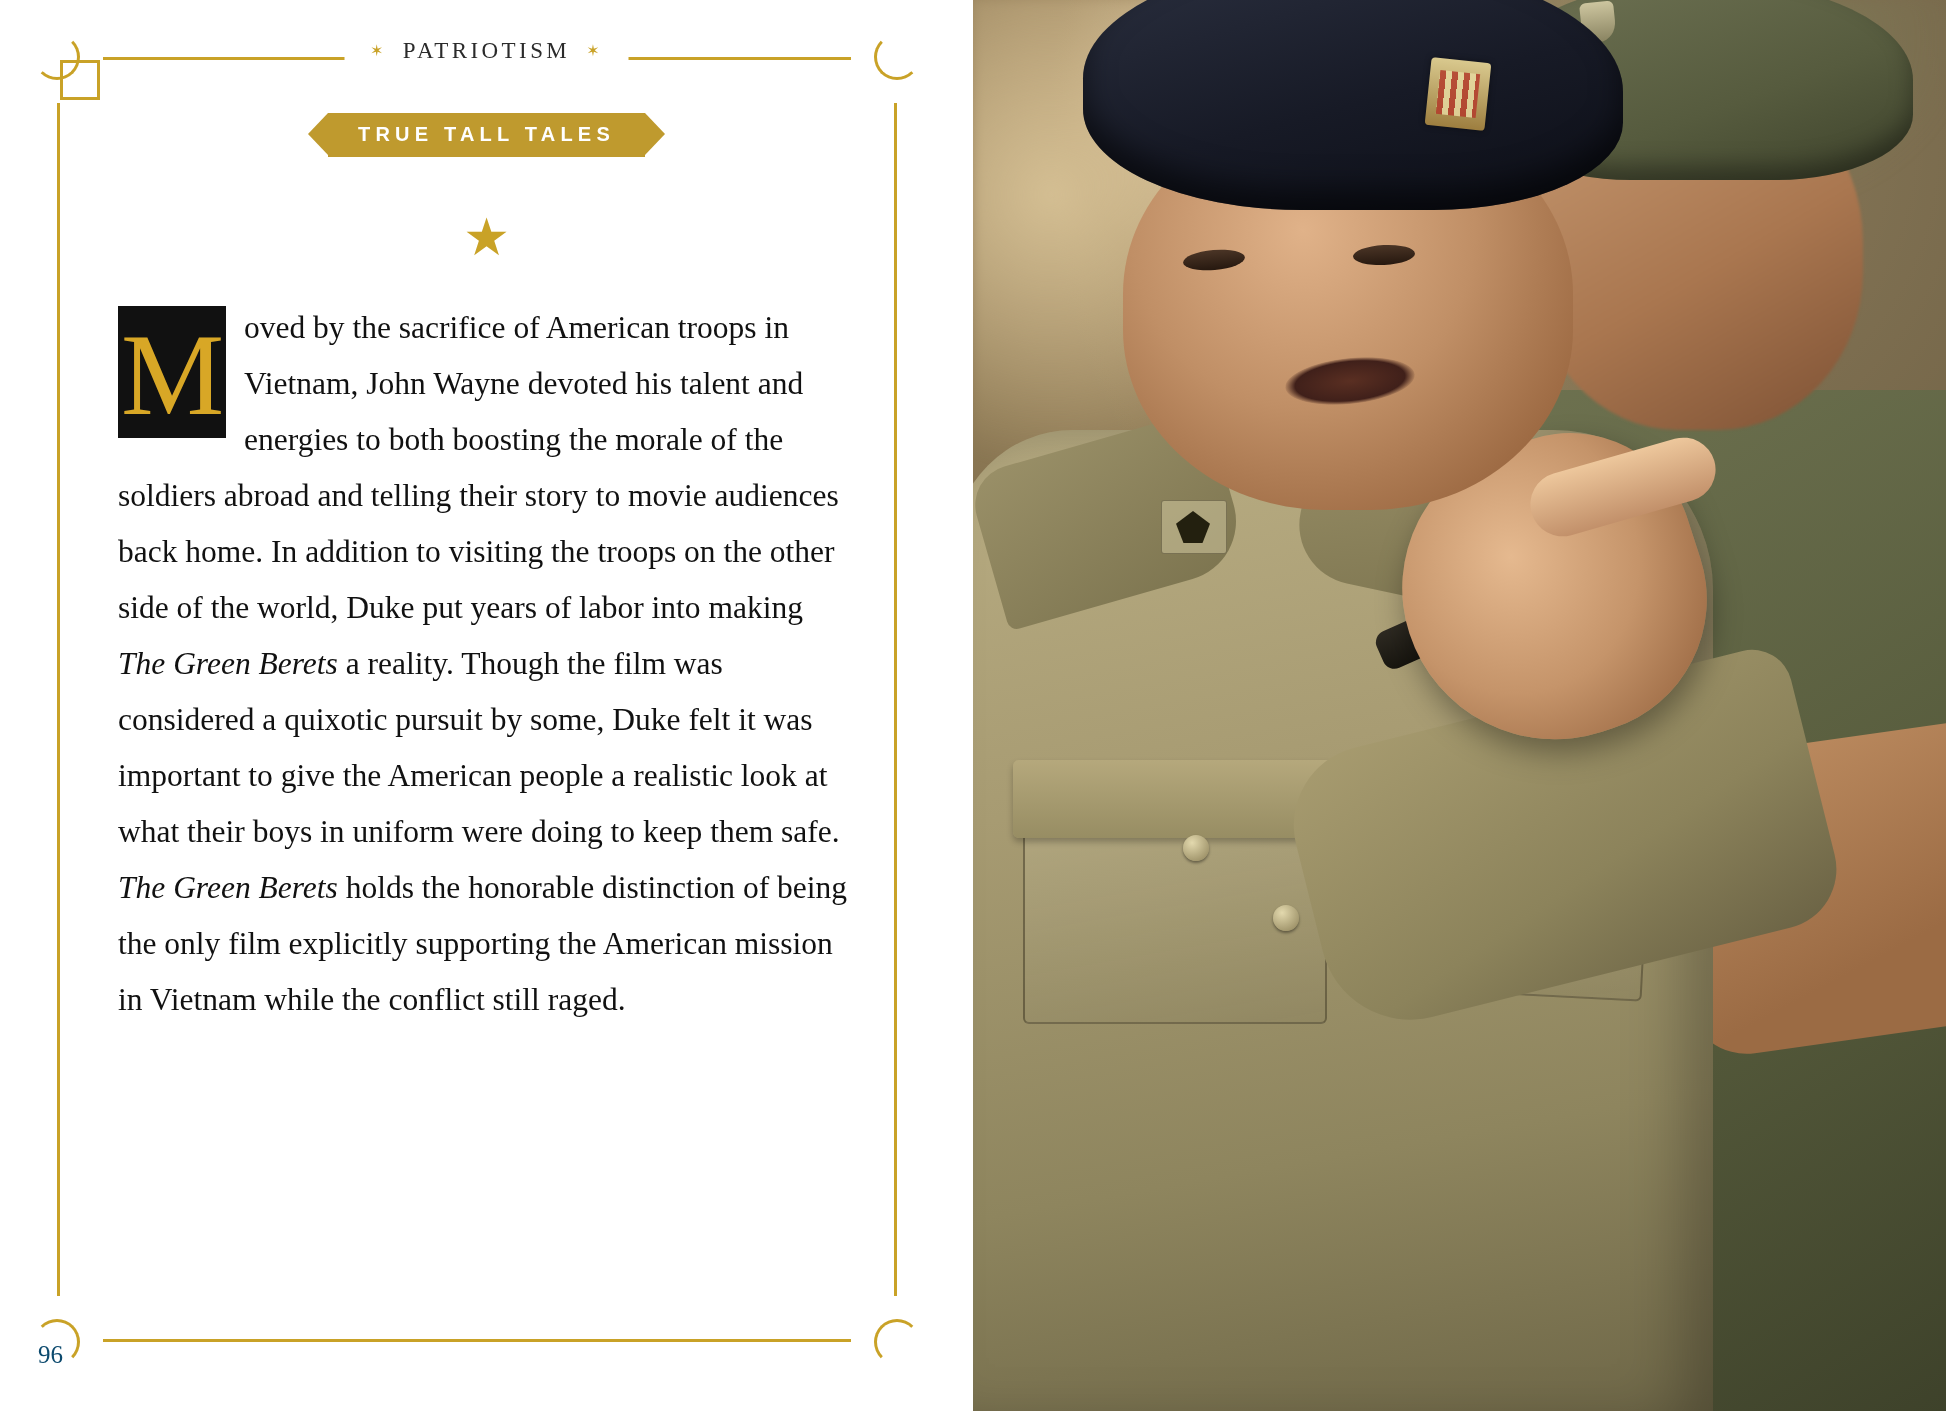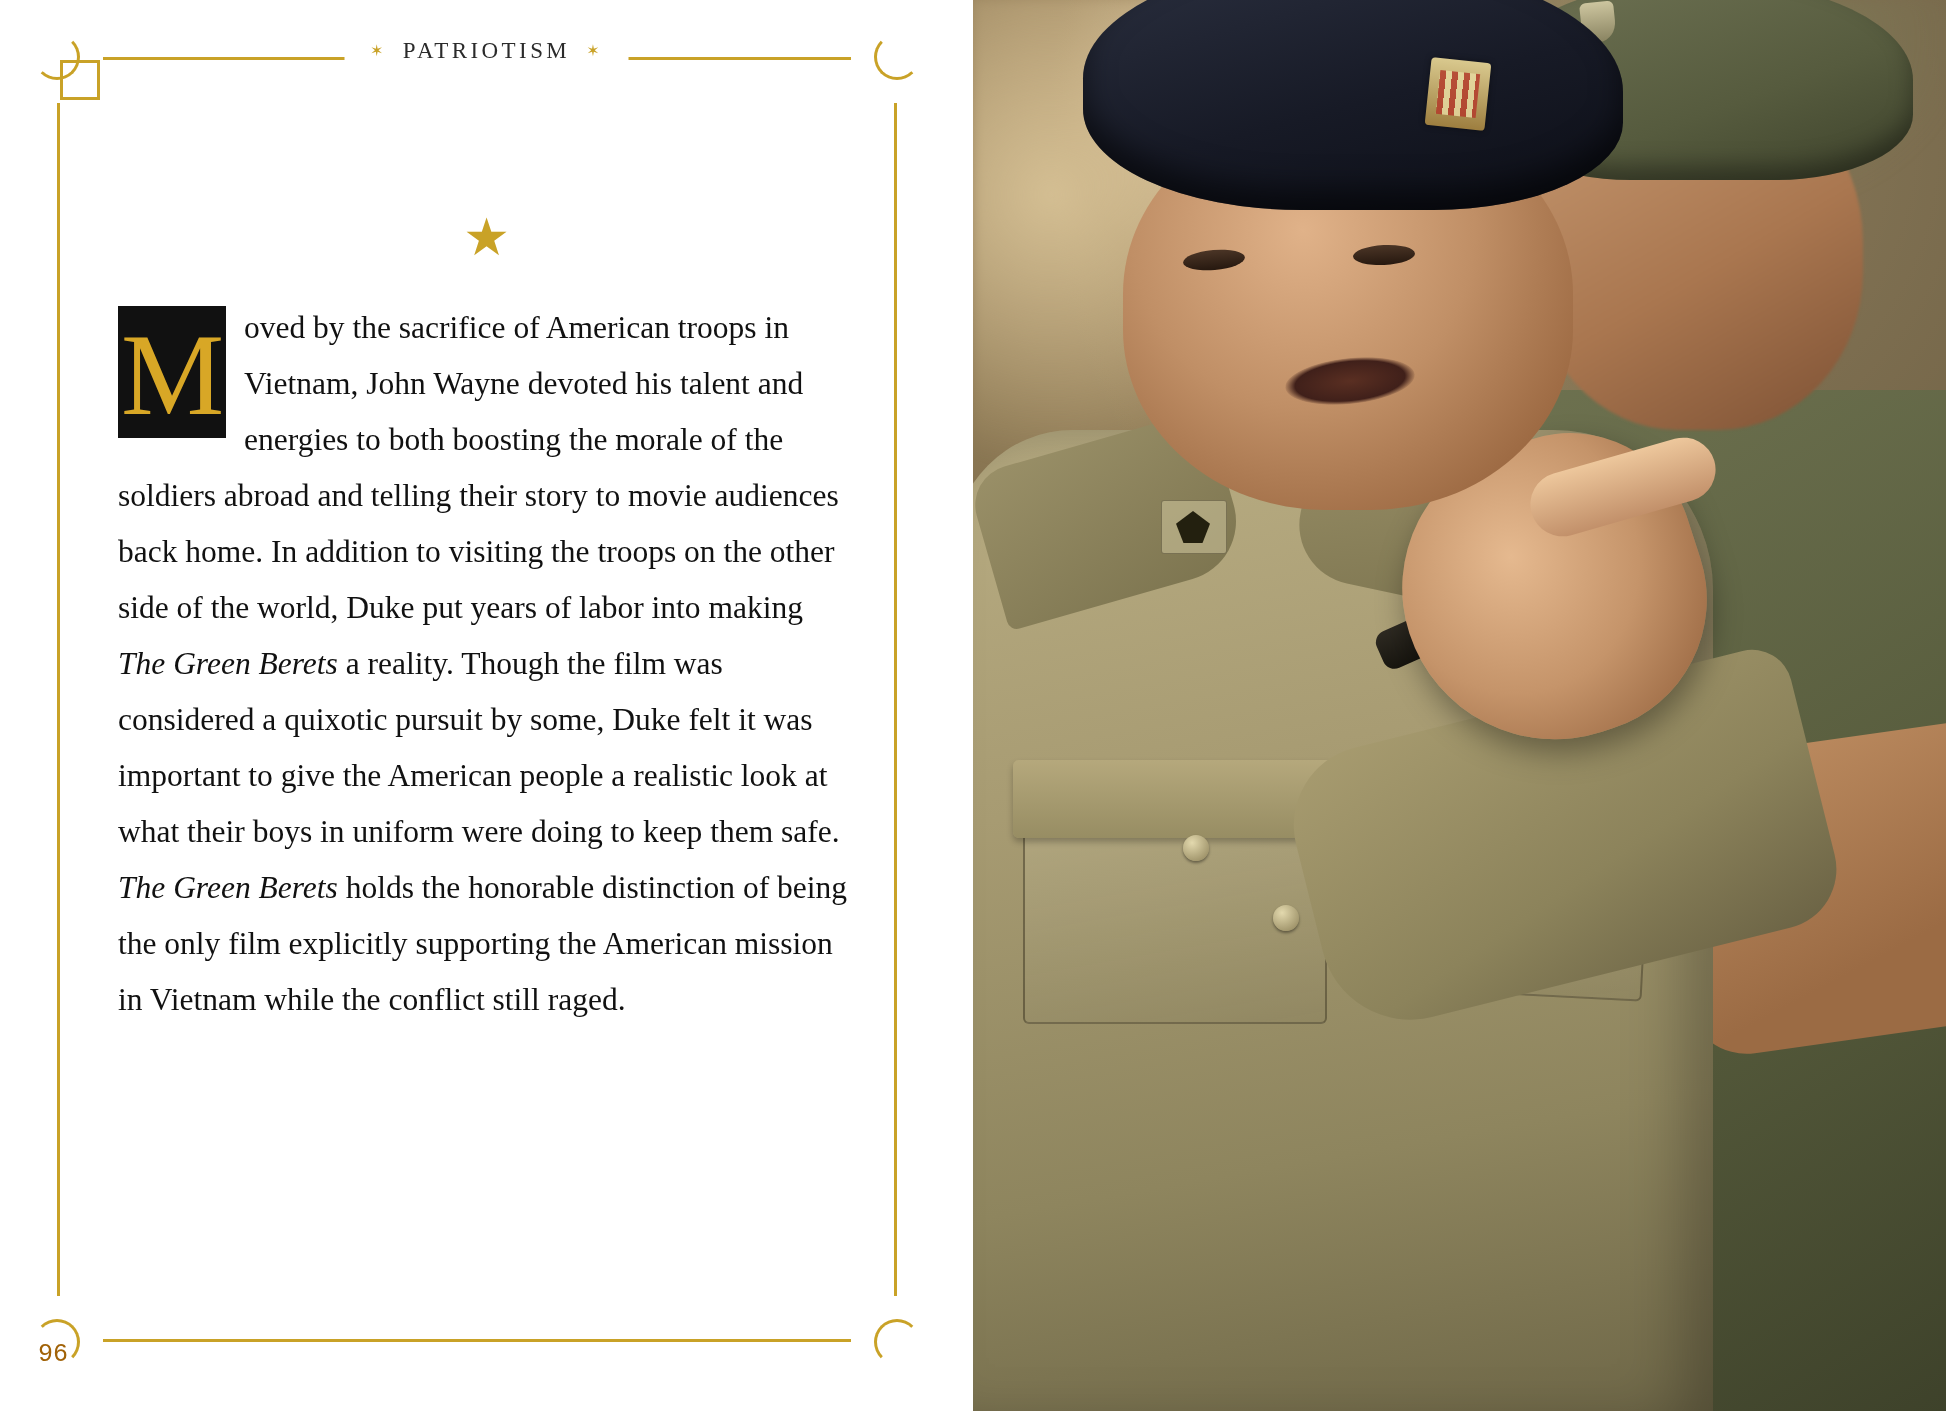--- a/index.html
+++ b/index.html
@@ -172,23 +172,23 @@
     font-weight: 400;
     box-sizing: border-box;
     border: 3px solid #111111;
   }
   .body-text em { font-style: italic; }
 
   .page-number {
     position: absolute;
     left: 38px;
     bottom: 42px;
-    font-family: Liberation Mono, monospace;
+    font-family: Liberation Serif, serif;
     font-size: 25px;
-    color: #a16207;
+    color: #0c4a6e;
   }
 
   
   .right-page {
     position: relative;
     width: 973px;
     height: 1411px;
     flex: 0 0 973px;
     overflow: hidden;
     background: #6d6348;
@@ -469,20 +469,23 @@
           <i></i>
         </span>
     </div>
 
     <div class="category">
       <span class="mini-star">✶</span>
       <span>PATRIOTISM</span>
       <span class="mini-star">✶</span>
     </div>
 
+    <div class="banner-wrap">
+      <div class="banner">TRUE TALL TALES</div>
+    </div>
 
     <div class="star-divider">★</div>
 
     <div class="body-text">
       <span class="dropcap">M</span><span>oved by the sacrifice of American troops in Vietnam, John Wayne devoted his talent and energies to both boosting the morale of the soldiers abroad and telling their story to movie audiences back home. In addition to visiting the troops on the other side of the world, Duke put years of labor into making </span><em>The Green Berets</em><span> a reality. Though the film was considered a quixotic pursuit by some, Duke felt it was important to give the American people a realistic look at what their boys in uniform were doing to keep them safe. </span><em>The Green Berets</em><span> holds the honorable distinction of being the only film explicitly supporting the American mission in Vietnam while the conflict still raged.</span>
     </div>
 
     <div class="page-number">96</div>
   </div>
 

